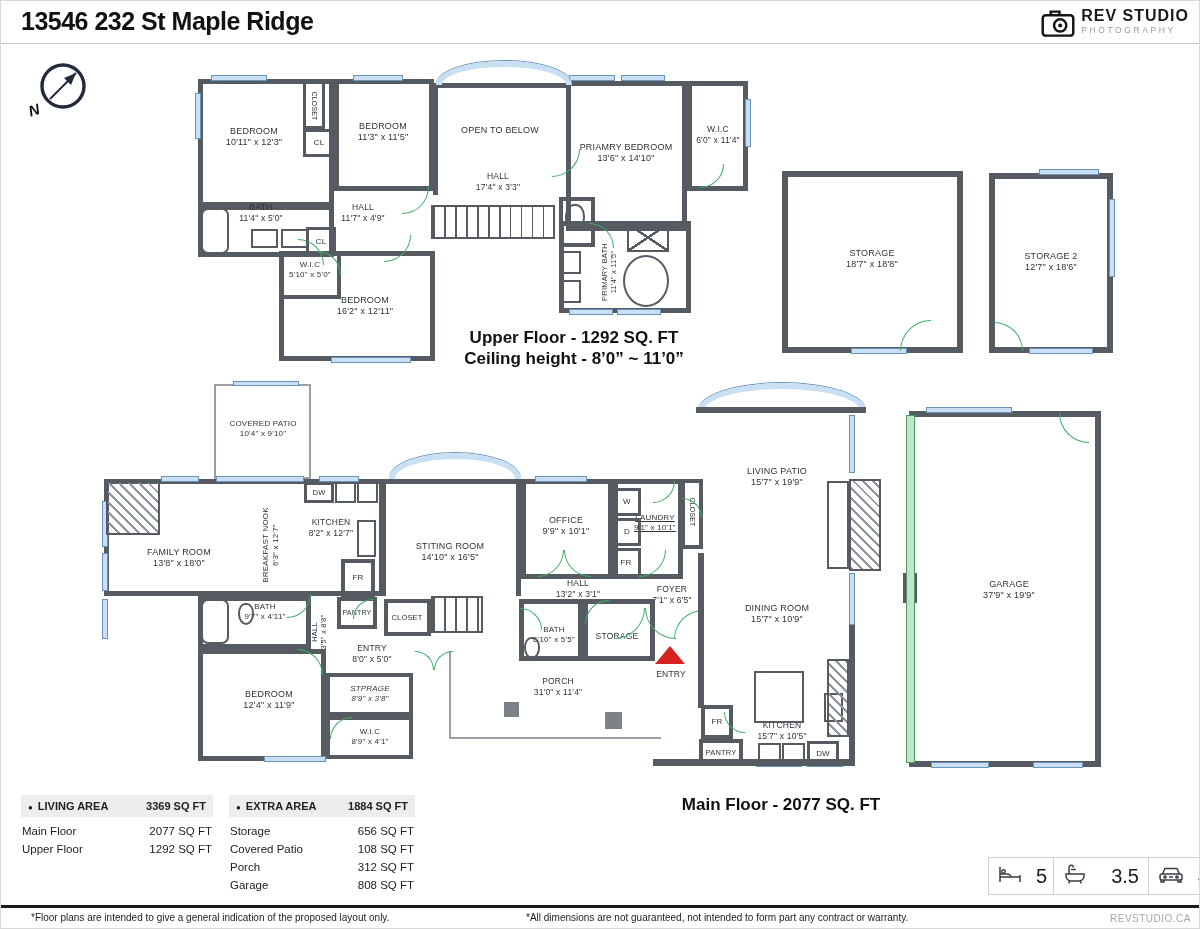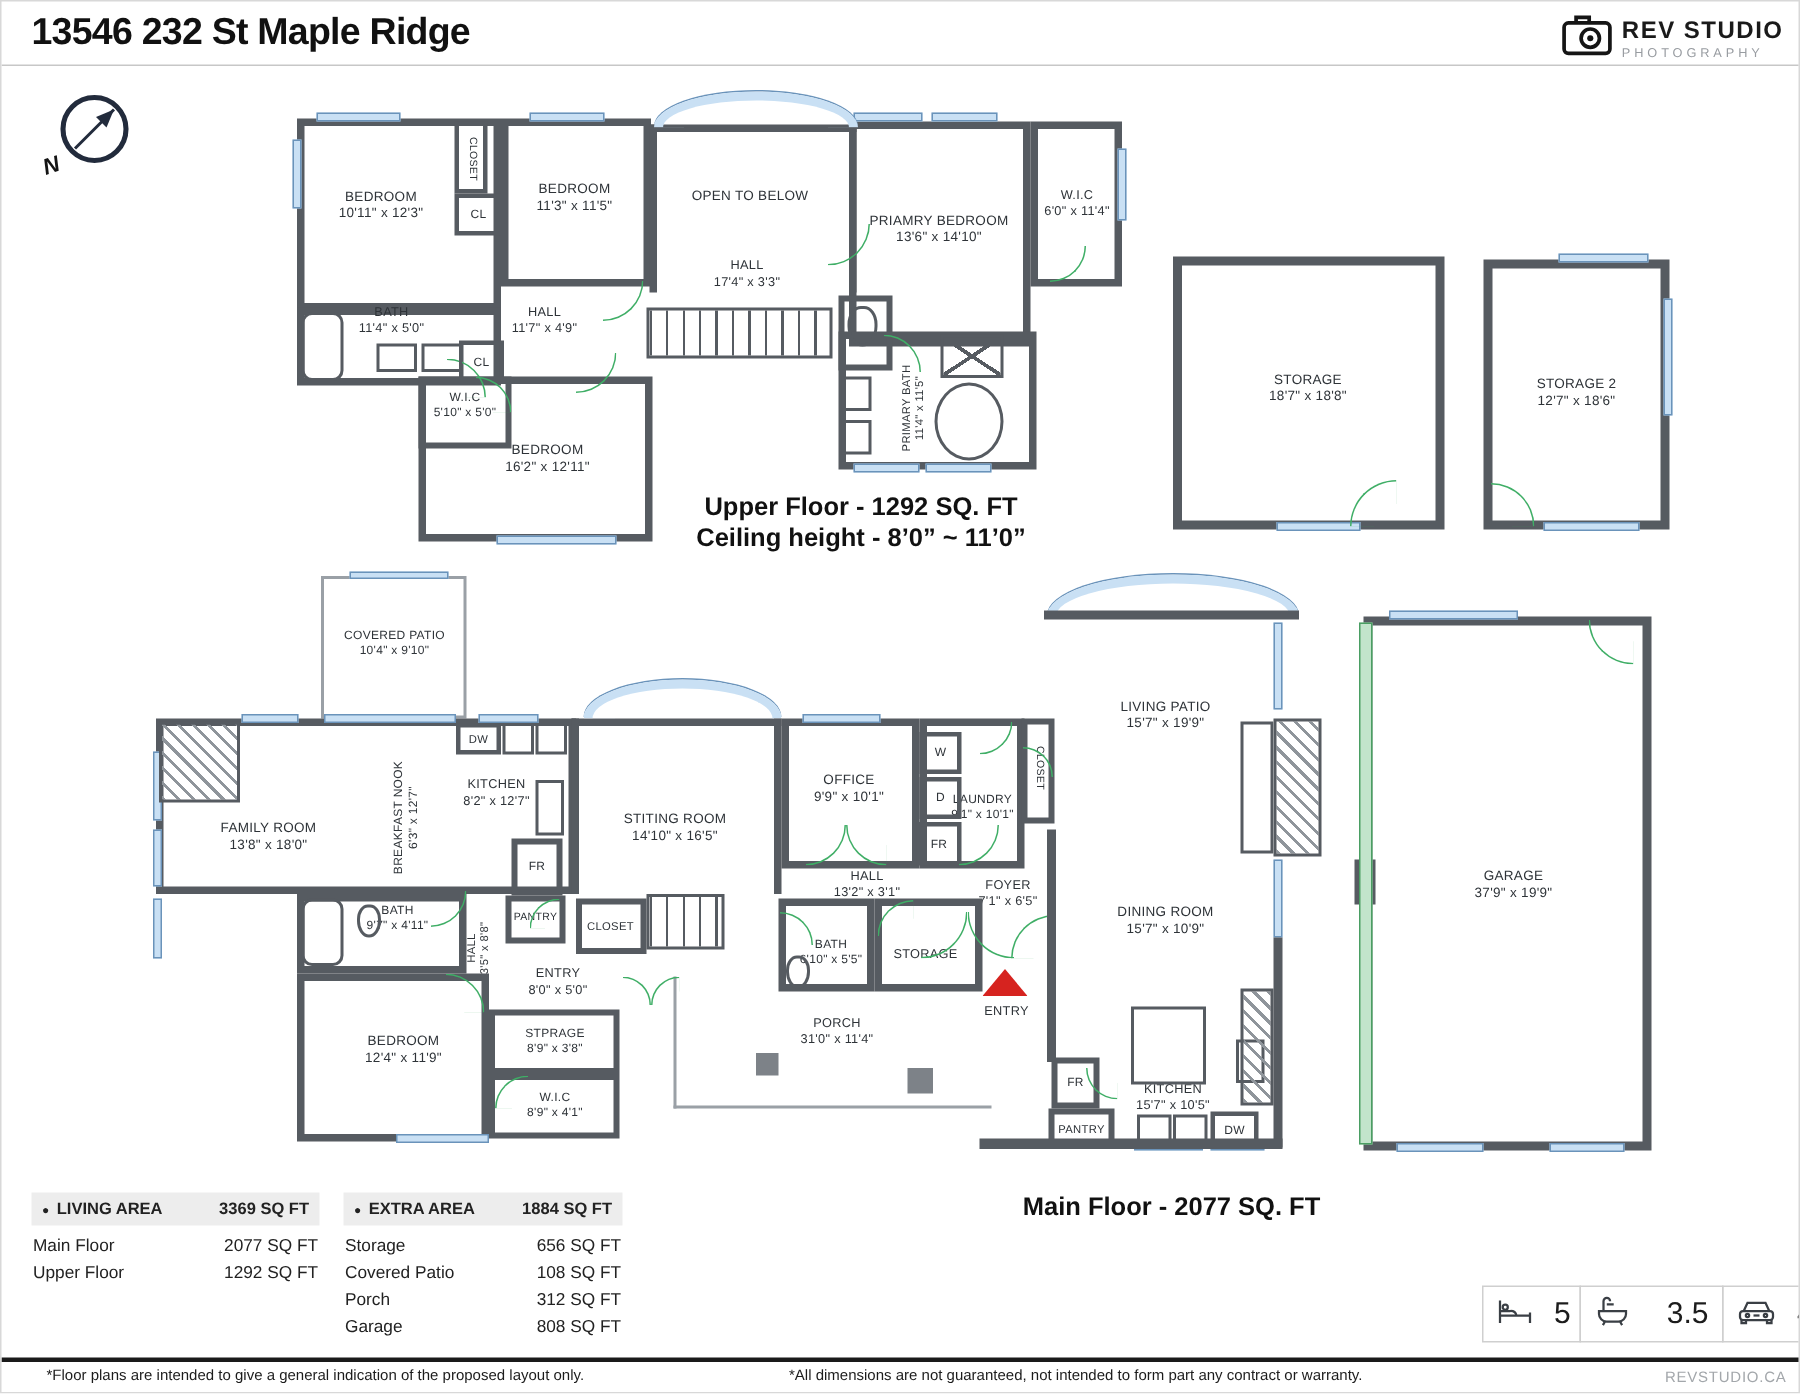--- a/index.html
+++ b/index.html
@@ -1,21 +1,21 @@
 <!DOCTYPE html>
 <html><head>
 <meta charset="utf-8">
 <style>
   :root{ --wall:#565b61; --win-bg:#c9e0f4; --win-bd:#6a93ba; --door:#3fae66; }
   *{margin:0;padding:0;box-sizing:border-box}
   body{background:#fff;font-family:"Liberation Sans",sans-serif;}
   .page{position:relative;width:1200px;height:929px;background:#fff;overflow:hidden;border:1px solid #d8d8d8}
   .page-title{position:absolute;left:20px;top:6px;font-size:25px;font-weight:bold;color:#111;letter-spacing:-0.5px}
   .header-rule{position:absolute;left:0;top:42px;width:1200px;height:1px;background:#c7c7c7}
-  .logo{position:absolute;right:10px;top:7px;display:flex;align-items:center;gap:5px}
+  .logo{position:absolute;right:10px;top:7px;display:flex;gap:5px}
   .logo-text .l1{font-size:16px;font-weight:800;letter-spacing:1px;color:#1a1a1a;line-height:1.05}
   .logo-text .l2{font-size:8.5px;letter-spacing:2.6px;color:#989ca1}
   .compass{position:absolute;left:24px;top:58px}
   .qr-wrap{position:absolute;left:1094px;top:55px;width:74px;text-align:center}
   .qr{position:relative;width:72px;height:72px;margin:0 auto;background:repeating-conic-gradient(#161616 0% 25%, #ffffff 0% 50%) 0 0/9px 9px;outline:4px solid #fff}
   .finder{position:absolute;width:17px;height:17px;border:3px solid #161616;background:#fff}
   .finder::after{content:"";position:absolute;left:3px;top:3px;width:5px;height:5px;background:#161616}
   .finder.tl{left:0;top:0}.finder.tr{right:0;top:0}.finder.bl{left:0;bottom:0}
   .qr-cap{margin-top:8px;font-size:10.5px;color:#1c1c1c;line-height:1.35;width:140px;margin-left:-33px}
   #plan{position:absolute;left:0;top:0;width:1200px;height:929px}
@@ -200,21 +200,21 @@
       <div class="rl" style="left: 449px; top: 551px; font-size: 9px; transform: translate(-50%, -50%);">
         <div>STITING ROOM</div>
         <div>14'10" x 16'5"</div>
       </div>
       <div class="room w5" style="left: 520px; top: 478px; width: 92px; height: 100px;"></div>
       <div class="rl" style="left: 565px; top: 525px; font-size: 9px; transform: translate(-50%, -50%);">
         <div>OFFICE</div>
         <div>9'9" x 10'1"</div>
       </div>
       <div class="room w5" style="left: 612px; top: 478px; width: 70px; height: 100px;"></div>
-      <div class="rl" style="left: 654px; top: 537px; font-size: 8px; transform: translate(-50%, -50%);">
+      <div class="rl" style="left: 654px; top: 522px; font-size: 8px; transform: translate(-50%, -50%); text-decoration: underline;">
         <div>LAUNDRY</div>
         <div>9'1" x 10'1"</div>
       </div>
       <div class="room w3" style="left: 612px; top: 487px; width: 28px; height: 28px;"></div>
       <div class="rl" style="left: 626px; top: 501px; font-size: 8px; transform: translate(-50%, -50%);">
         <div>W</div>
       </div>
       <div class="room w3" style="left: 612px; top: 517px; width: 28px; height: 28px;"></div>
       <div class="rl" style="left: 626px; top: 531px; font-size: 8px; transform: translate(-50%, -50%);">
         <div>D</div>
@@ -264,21 +264,21 @@
       <div class="rl" style="left: 371px; top: 653px; font-size: 8.5px; transform: translate(-50%, -50%);">
         <div>ENTRY</div>
         <div>8'0" x 5'0"</div>
       </div>
       <div class="room w5" style="left: 197px; top: 648px; width: 128px; height: 112px;"></div>
       <div class="rl" style="left: 268px; top: 699px; font-size: 9px; transform: translate(-50%, -50%);">
         <div>BEDROOM</div>
         <div>12'4" x 11'9"</div>
       </div>
       <div class="room w4" style="left: 325px; top: 672px; width: 87px; height: 43px;"></div>
-      <div class="rl" style="left: 369px; top: 693px; font-size: 8px; transform: translate(-50%, -50%);">
+      <div class="rl" style="left: 369px; top: 693px; font-size: 8px; transform: translate(-50%, -50%); font-style: italic;">
         <div>STPRAGE</div>
         <div>8'9" x 3'8"</div>
       </div>
       <div class="room w4" style="left: 325px; top: 715px; width: 87px; height: 43px;"></div>
       <div class="rl" style="left: 369px; top: 736px; font-size: 8px; transform: translate(-50%, -50%);">
         <div>W.I.C</div>
         <div>8'9" x 4'1"</div>
       </div>
       <div class="room w2 open-t open-r" style="left: 448px; top: 650px; width: 212px; height: 88px;"></div>
       <div class="rl" style="left: 557px; top: 686px; font-size: 8.5px; transform: translate(-50%, -50%);">

